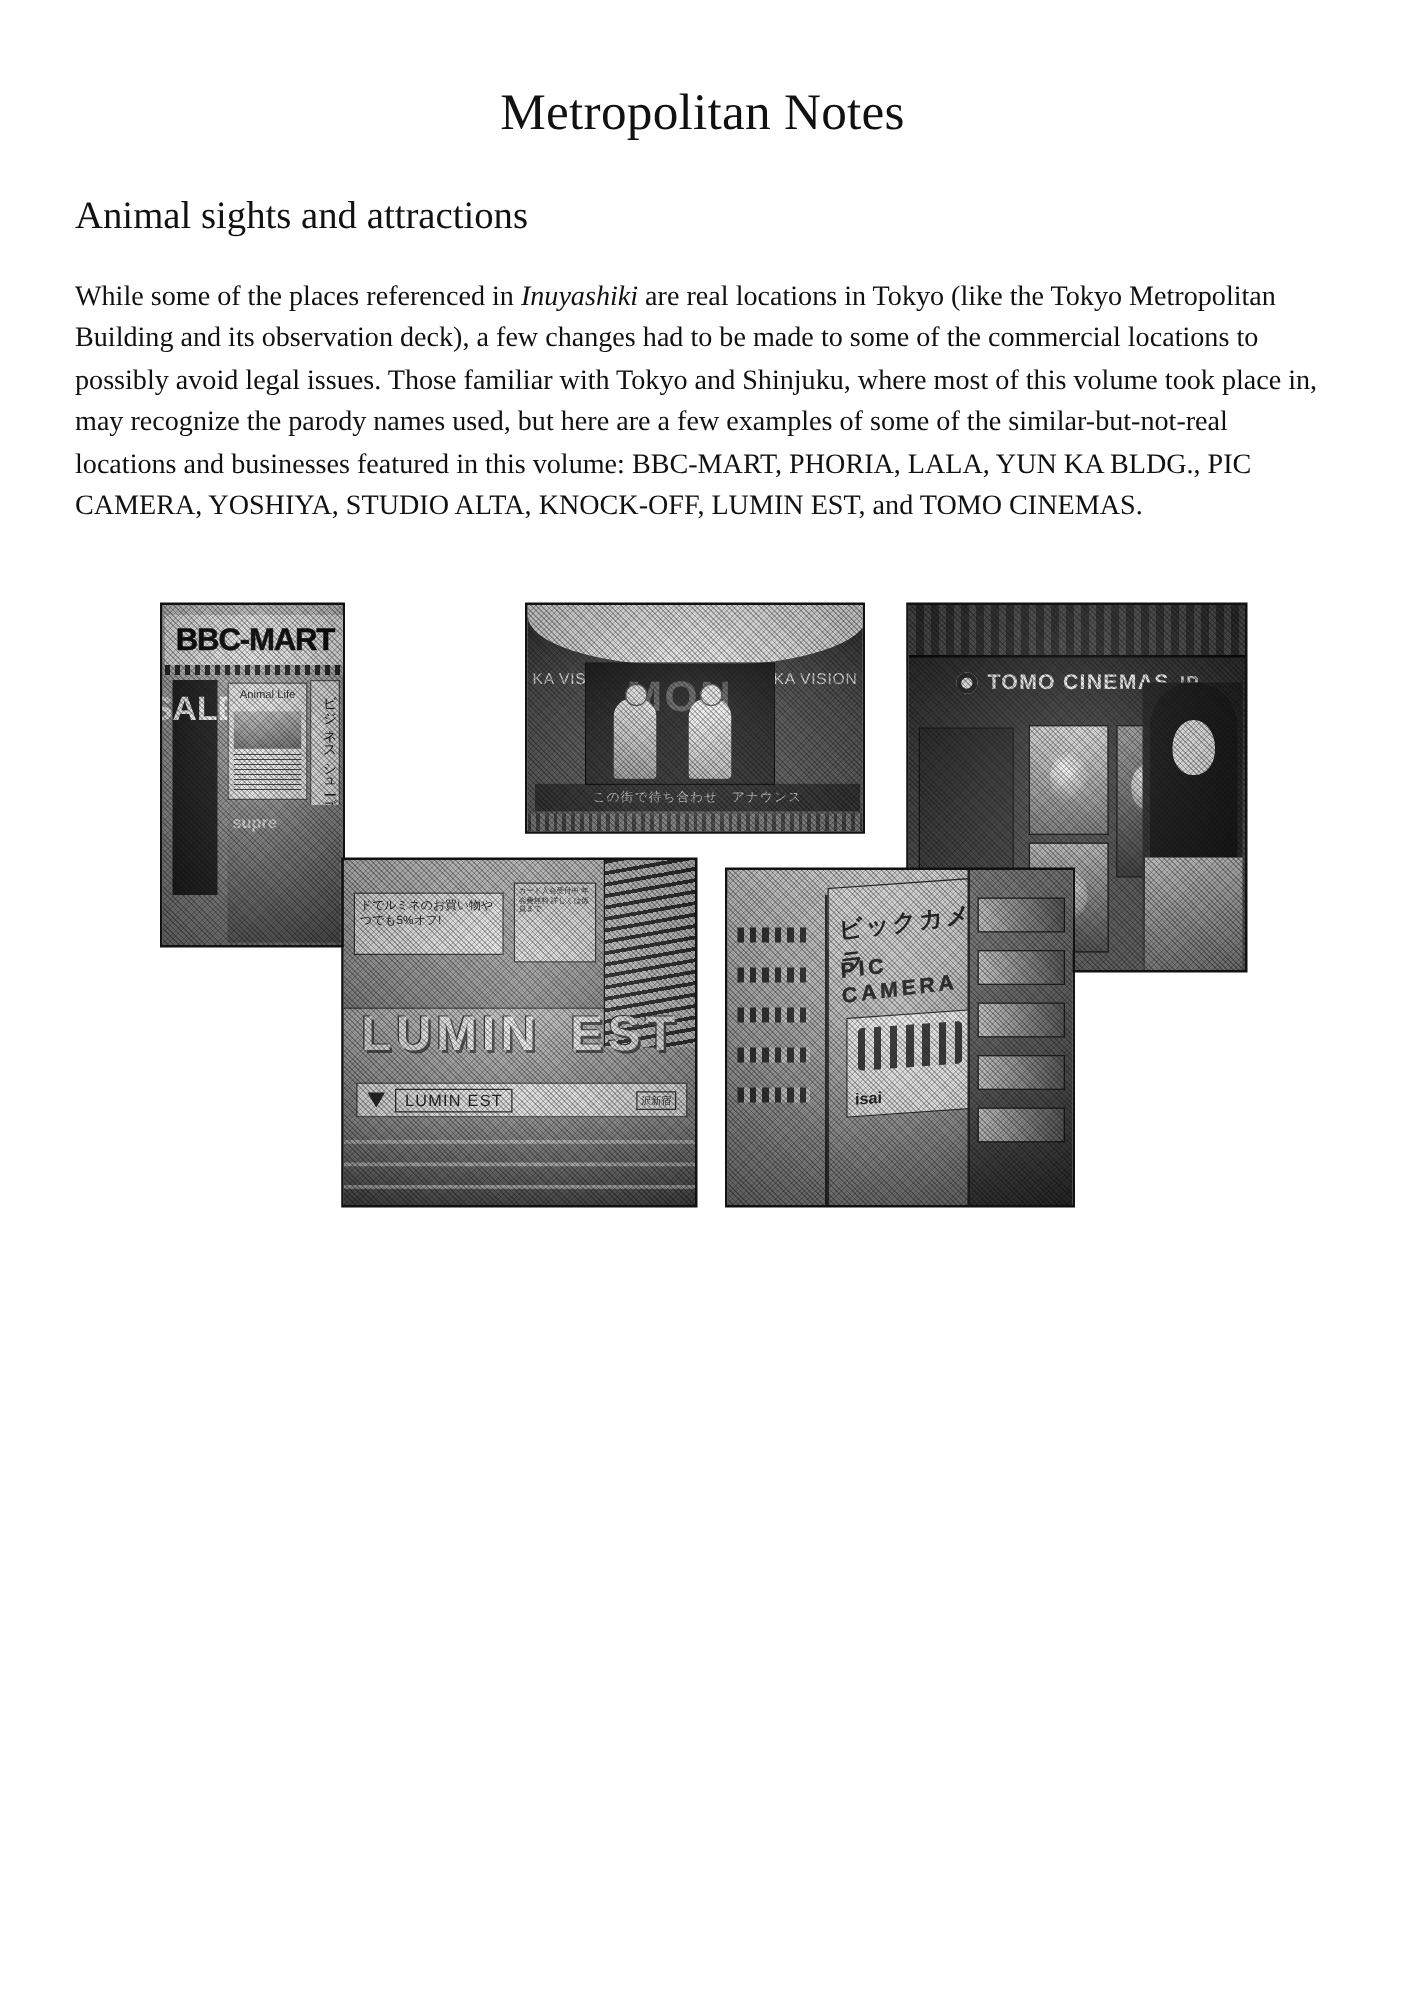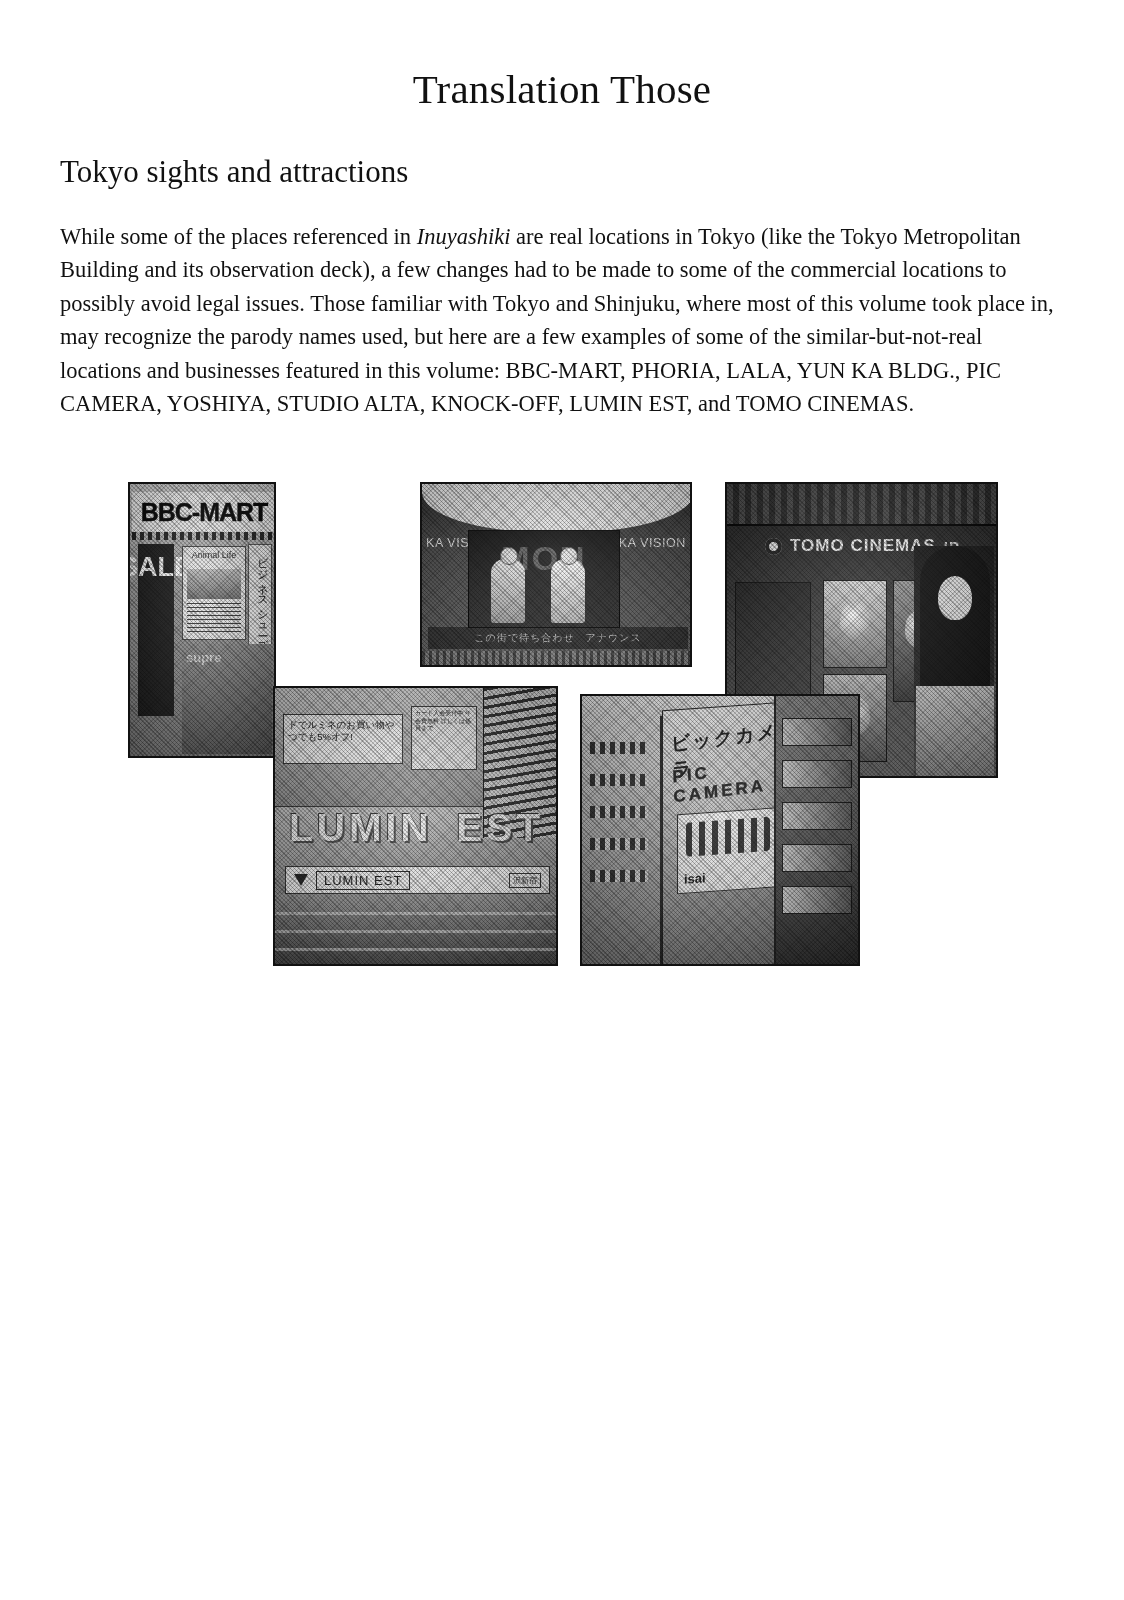--- a/index.html
+++ b/index.html
@@ -365,23 +365,23 @@
     position:absolute; left:6px; width:68px; height:26px;
     background: linear-gradient(90deg,#d0d0d0,#626262);
     border:1px solid #161616;
   }
 </style>
 </head>
 <body>
 
 <div class="page">
 
-  <h1 class="page-title">Translation Those</h1>
-
-  <h2 class="section-heading">Tokyo sights and attractions</h2>
+  <h1 class="page-title">Metropolitan Notes</h1>
+
+  <h2 class="section-heading">Animal sights and attractions</h2>
 
   <p class="body-text"><span>While some of the places referenced in </span><i>Inuyashiki</i><span> are real locations in Tokyo (like the Tokyo Metropolitan Building and its observation deck), a few changes had to be made to some of the commercial locations to possibly avoid legal issues. Those familiar with Tokyo and Shinjuku, where most of this volume took place in, may recognize the parody names used, but here are a few examples of some of the similar-but-not-real locations and businesses featured in this volume: BBC-MART, PHORIA, LALA, YUN KA BLDG., PIC CAMERA, YOSHIYA, STUDIO ALTA, KNOCK-OFF, LUMIN EST, and TOMO CINEMAS.</span></p>
 
   <div class="collage">
 
     <div class="photo" id="photo-bbc-mart">
       <div class="bbc-band">
         <span>BBC-MART</span>
       </div>
       <div class="bbc-awn"></div>

